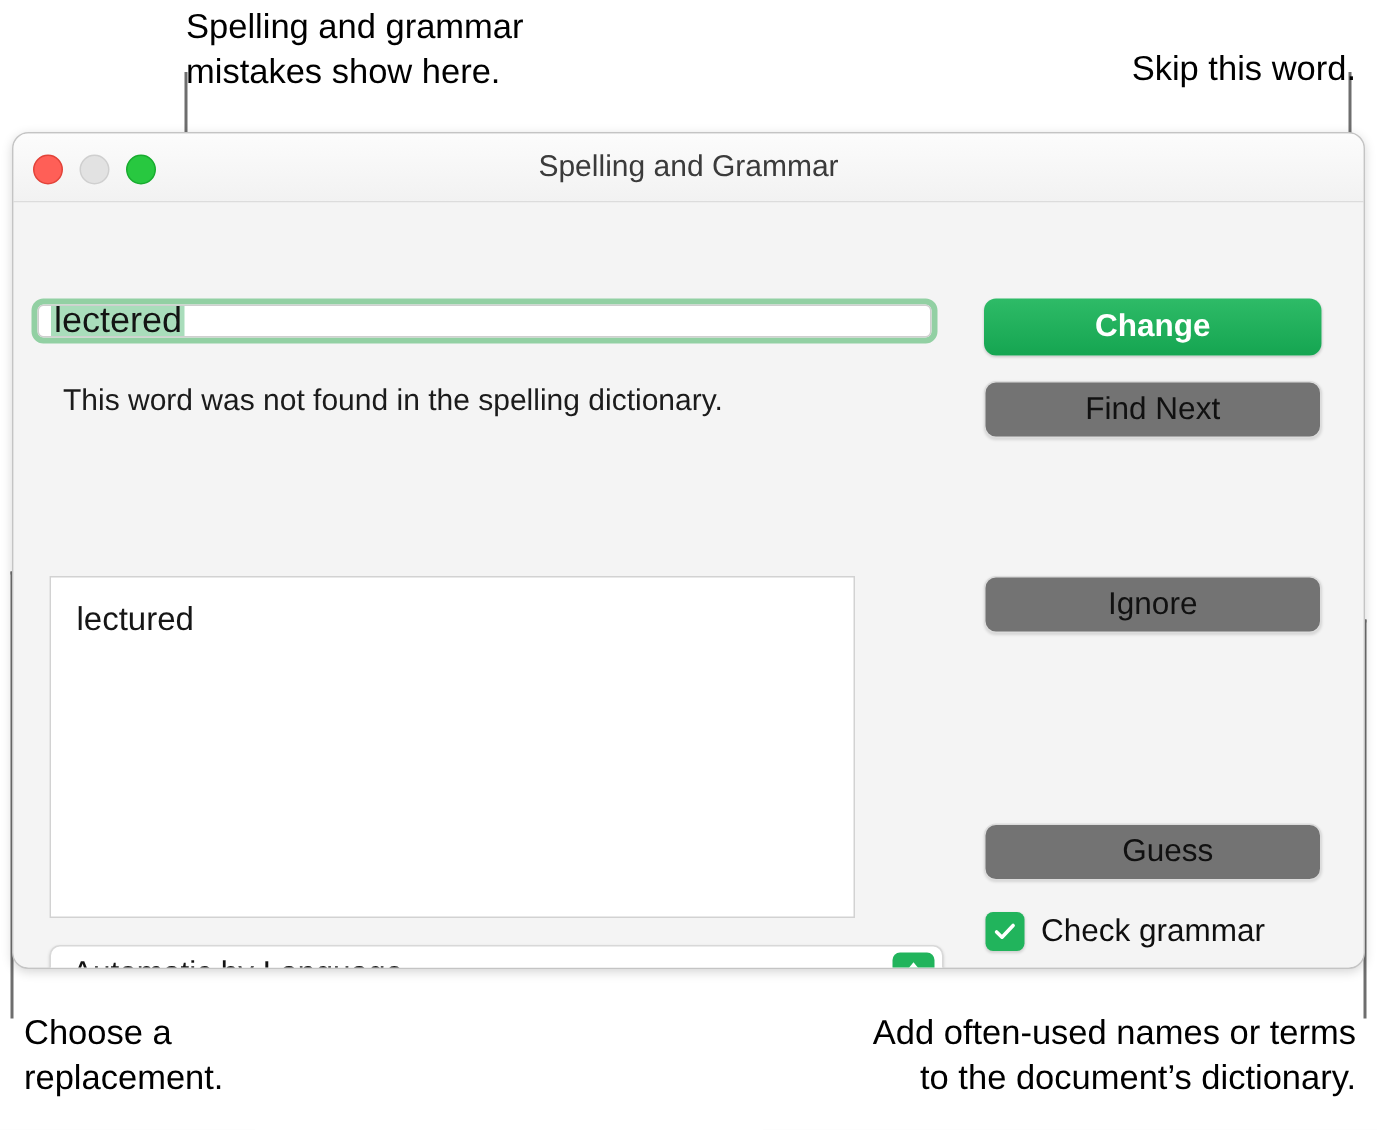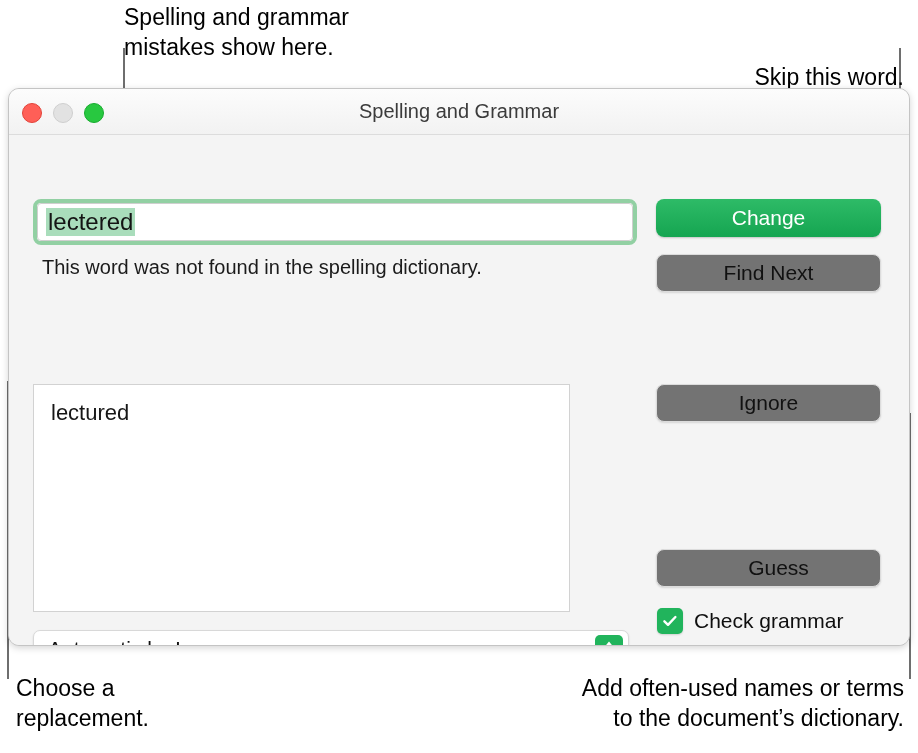--- a/index.html
+++ b/index.html
@@ -19,21 +19,21 @@
   
   .callout {
     position: absolute;
     color: #000000;
     font-size: 23px;
     line-height: 1.32;
     font-family: "Liberation Sans", sans-serif;
     white-space: pre-line;
   }
   #callout-top-left  { left: 124px; top: 2px;  width: 360px; text-align: left; }
-  #callout-top-right { left: 600px; top: 30px; width: 304px; text-align: right; margin-top: 32px; }
+  #callout-top-right { left: 600px; top: 30px; width: 304px; text-align: right; }
   #callout-bottom-left  { left: 16px;  top: 673px; width: 260px; text-align: left; }
   #callout-bottom-right { left: 470px; top: 673px; width: 434px; text-align: right; }
 
   
   .leader {
     position: absolute;
     background: #6e6e6e;
   }
   .leader-v { width: 2px; }
   .leader-h { height: 2px; }
@@ -85,24 +85,24 @@
 
   #window-body {
     position: relative;
     height: 510px;
     background: #f4f4f4;
   }
 
   
   #word-field-wrap {
     position: absolute;
-    left: 24px;
+    left: 12px;
     top: 64px;
     width: 604px;
-    height: 46px;
+    height: 30px;
     border: 4px solid #92d0a3;
     border-radius: 8px;
     background: #ffffff;
     box-sizing: border-box;
   }
   #word-field {
     position: absolute;
     left: 0; top: 0; right: 0; bottom: 0;
     border: 1px solid #cfcfcf;
     border-radius: 4px;
@@ -195,21 +195,21 @@
     box-sizing: border-box;
     display: flex;
     align-items: center;
     justify-content: center;
     font-size: 21px;
     font-family: "Liberation Sans", sans-serif;
   }
   .btn-default {
     background: linear-gradient(#2ebb67, #15a551);
     color: #ffffff;
-    font-weight: normal;
+    font-weight: bold;
     border: none;
     box-shadow: 0 1px 2px rgba(0,0,0,0.2);
   }
   .btn-plain {
     background: #737373;
     color: #111111;
     border: 1px solid #dcdcdc;
     box-shadow: 0 1px 2px rgba(0,0,0,0.13);
   }
   #btn-change    { top: 64px; }

